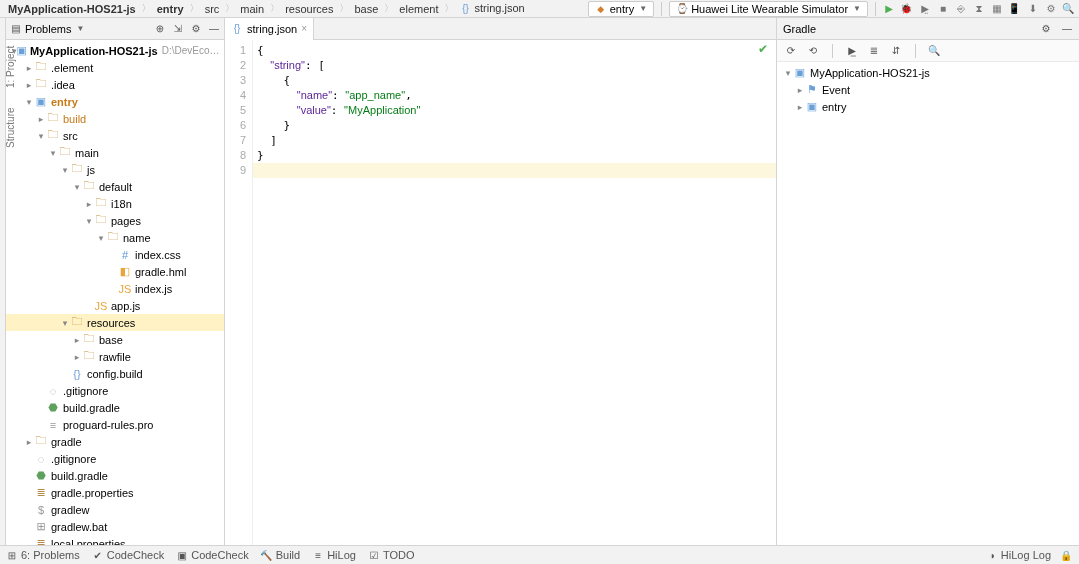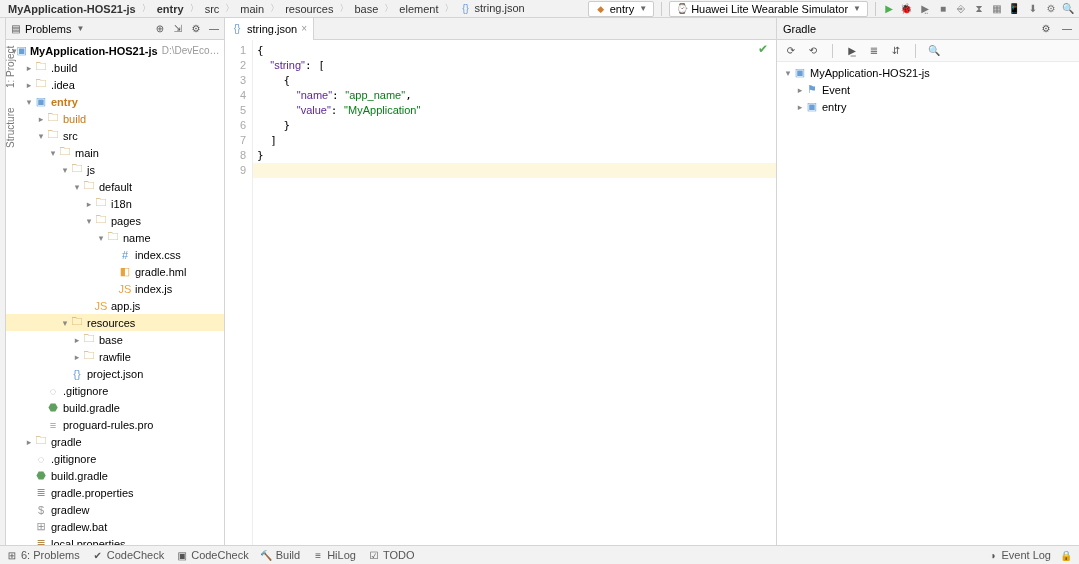--- a/index.html
+++ b/index.html
@@ -132,21 +132,21 @@
             <span style="color:#6aa0d8">▣</span>
           </span>
           <span class="tlabel bold">MyApplication-HOS21-js</span>
           <span class="tpath">D:\DevEcoStudio\project\MyAp</span>
         </div>
         <div class="tnode" style="padding-left: 18px;">
           <span class="twisty">▸</span>
           <span class="ficn">
             <span class="fld">🗀</span>
           </span>
-          <span class="tlabel">.build</span>
+          <span class="tlabel">.element</span>
         </div>
         <div class="tnode" style="padding-left: 18px;">
           <span class="twisty">▸</span>
           <span class="ficn">
             <span class="fld">🗀</span>
           </span>
           <span class="tlabel">.idea</span>
         </div>
         <div class="tnode" style="padding-left: 18px;">
           <span class="twisty">▾</span>
@@ -258,21 +258,21 @@
           <span class="ficn">
             <span class="fld">🗀</span>
           </span>
           <span class="tlabel">rawfile</span>
         </div>
         <div class="tnode" style="padding-left: 54px;">
           <span class="twisty"></span>
           <span class="ficn">
             <span style="color:#6a9ed8">{}</span>
           </span>
-          <span class="tlabel">project.json</span>
+          <span class="tlabel">config.build</span>
         </div>
         <div class="tnode" style="padding-left: 30px;">
           <span class="twisty"></span>
           <span class="ficn">
             <span style="color:#999">◌</span>
           </span>
           <span class="tlabel">.gitignore</span>
         </div>
         <div class="tnode" style="padding-left: 30px;">
           <span class="twisty"></span>
@@ -443,17 +443,17 @@
         <span>HiLog</span>
       </span>
       <span class="sitem">
         <span class="icn">☑</span>
         <span>TODO</span>
       </span>
     </div>
   <div class="status-r">
     <span class="sitem">
       <span class="icn">◑</span>
-      <span>Event Log</span>
+      <span>HiLog Log</span>
     </span>
     <span class="icn" style="margin-left:6px">🔒</span>
   </div>
 </div>
 
 </body></html>

